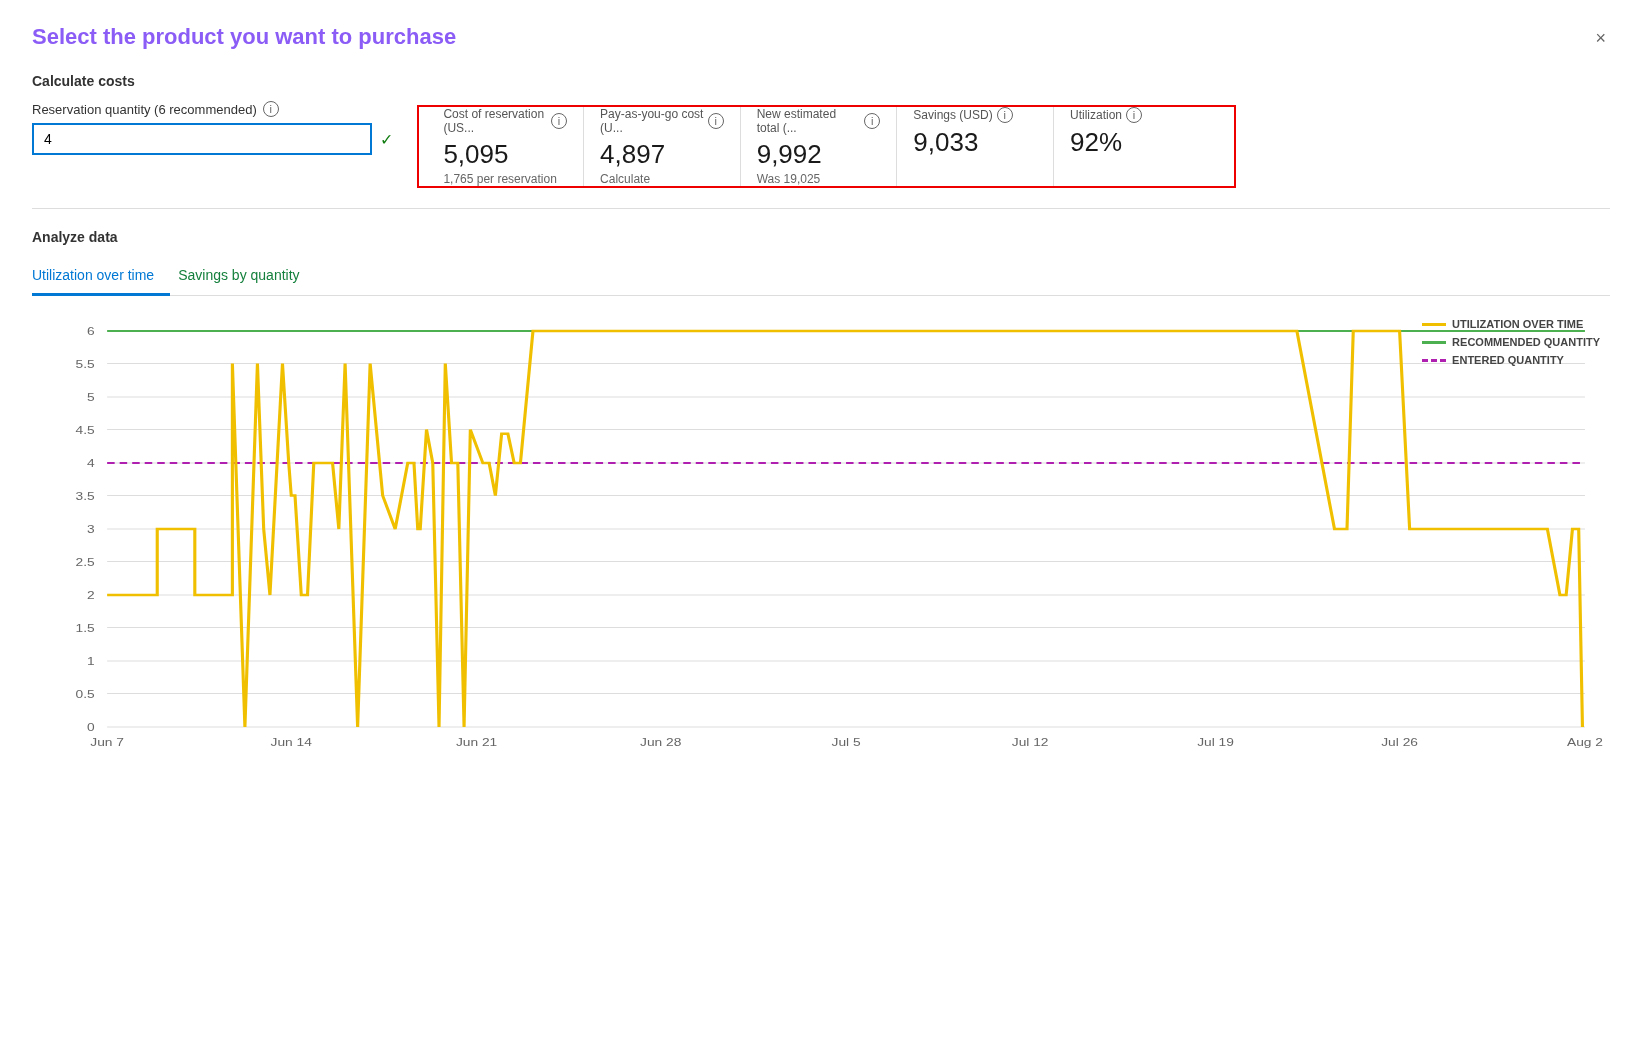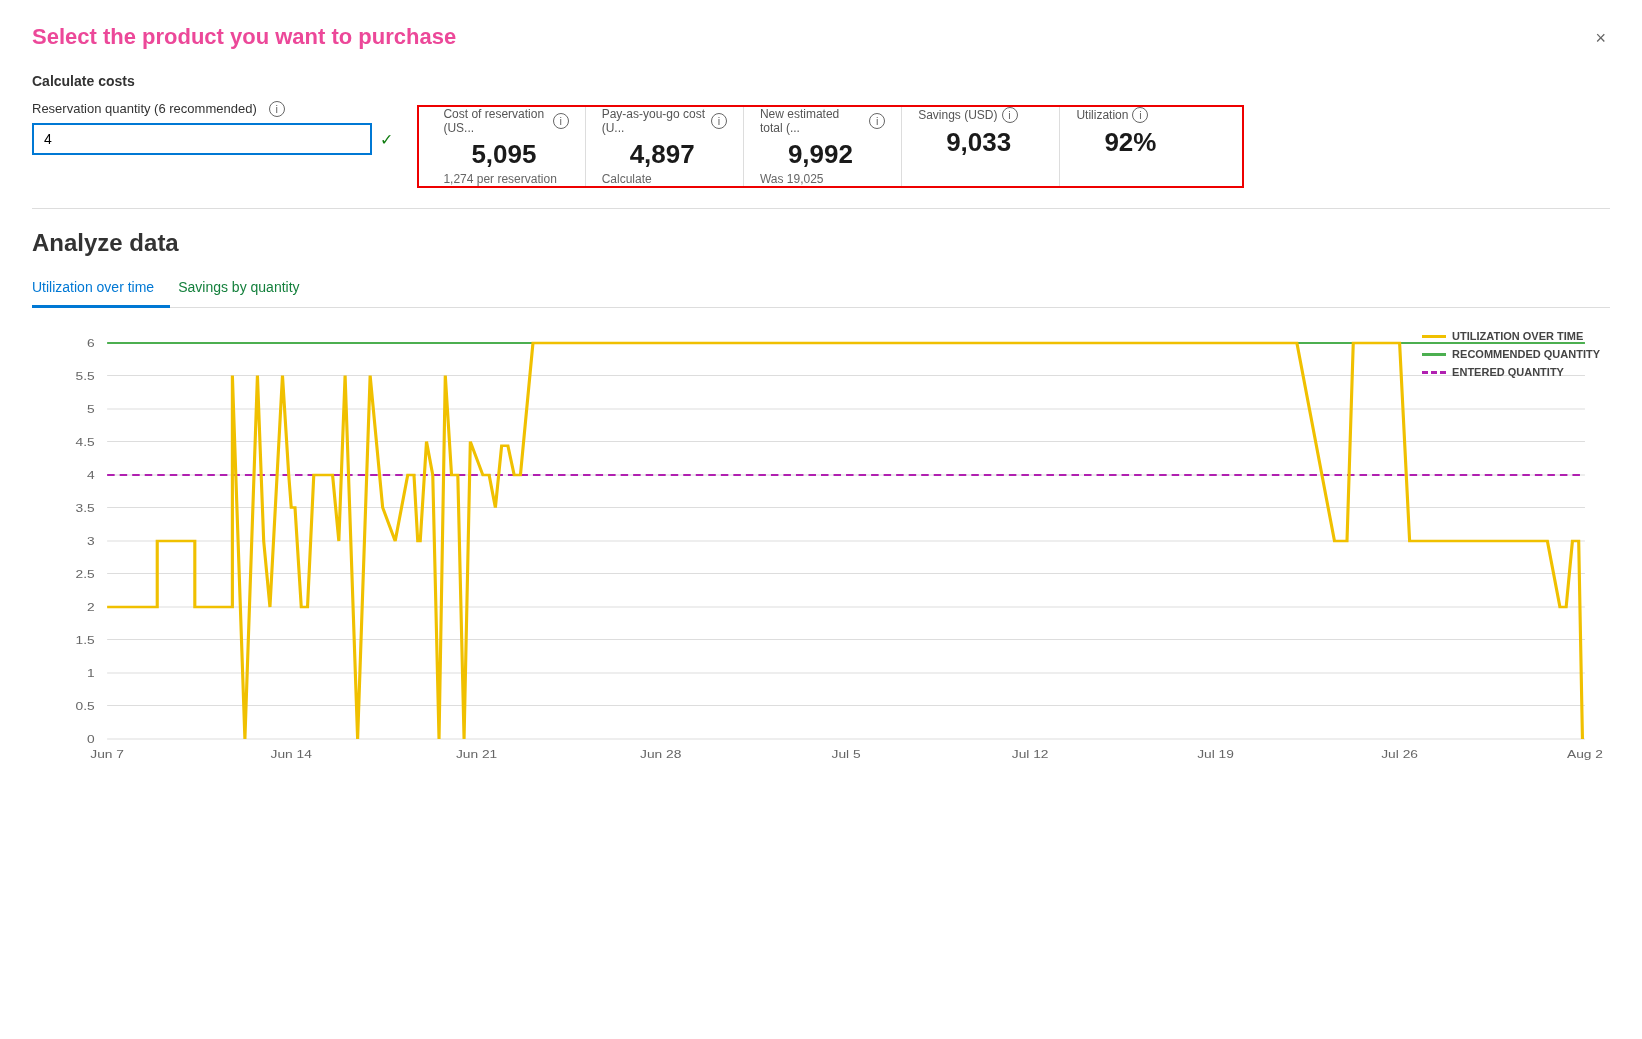--- a/index.html
+++ b/index.html
@@ -1,43 +1,43 @@
 <!DOCTYPE html>
 <html><head>
   <meta charset="utf-8">
   <style>
     * { box-sizing: border-box; margin: 0; padding: 0; }
     body { font-family: 'Segoe UI', Arial, sans-serif; background: #fff; color: #333; font-size: 14px; padding: 24px 32px; }
 
     .dialog-header { display: flex; justify-content: space-between; align-items: flex-start; margin-bottom: 20px; }
-    .dialog-title { font-size: 22px; font-weight: 600; color: #ec4899; }
+    .dialog-title { font-size: 22px; font-weight: 600; color: #8b5cf6; }
     .close-btn { font-size: 18px; cursor: pointer; color: #666; border: none; background: none; padding: 4px; }
 
     .section-label { font-size: 14px; font-weight: 600; margin-bottom: 12px; }
 
     .calculate-section { margin-bottom: 16px; }
-    .field-label { font-size: 13px; color: #333; margin-bottom: 6px; display: flex; gap: 12px; }
+    .field-label { font-size: 13px; color: #333; margin-bottom: 6px; display: flex; align-items: center; gap: 6px; }
     .info-icon { width: 16px; height: 16px; border-radius: 50%; border: 1px solid #666; display: inline-flex; align-items: center; justify-content: center; font-size: 11px; color: #666; cursor: pointer; flex-shrink: 0; }
 
     .input-row { display: flex; align-items: center; gap: 8px; }
     .qty-input { border: 2px solid #0078d4; padding: 6px 10px; width: 340px; font-size: 14px; outline: none; }
     .check-icon { color: #107c10; font-size: 16px; }
 
     .metrics-box { border: 2px solid #e00; padding: 0 24px; display: flex; gap: 0; margin-top: 4px; }
     .metric-item { flex: 1; padding: 0 16px; border-right: 1px solid #ddd; }
     .metric-item:first-child { padding-left: 0; }
     .metric-item:last-child { border-right: none; }
     .metric-label { font-size: 12px; color: #555; margin-bottom: 4px; display: flex; align-items: center; gap: 4px; }
-    .metric-value { font-size: 26px; font-weight: 700; color: #1a1a1a; margin-left: 28px; }
+    .metric-value { font-size: 26px; font-weight: 400; color: #1a1a1a; }
     .metric-sub { font-size: 12px; color: #666; margin-top: 2px; }
 
     .divider { border: none; border-top: 1px solid #ddd; margin: 20px 0; }
 
     .analyze-section { }
-    .analyze-title { font-size: 24px; font-weight: 600; margin-bottom: 14px; }
+    .analyze-title { font-size: 14px; font-weight: 600; margin-bottom: 14px; }
 
     .tabs { display: flex; gap: 0; border-bottom: 1px solid #ddd; margin-bottom: 12px; }
     .tab { padding: 8px 16px 10px 0; font-size: 14px; cursor: pointer; color: #15803d; border-bottom: 3px solid transparent; margin-bottom: -1px; }
     .tab.active { color: #0078d4; border-bottom: 3px solid #0078d4; font-weight: 500; }
     .tab:first-child { padding-left: 0; }
 
     .chart-desc { font-size: 13px; color: #444; margin-bottom: 16px; }
 
     .chart-area { position: relative; width: 100%; height: 440px; }
     .chart-svg { width: 100%; height: 100%; }
@@ -72,21 +72,21 @@
       </div>
 
       <div class="metrics-box">
 
       <div class="metric-item">
       <div class="metric-label">
         <span>Cost of reservation (US...</span>
         <span class="info-icon">i</span>
       </div>
       <div class="metric-value">5,095</div>
-      <div class="metric-sub">1,274 per reservation</div>
+      <div class="metric-sub">1,765 per reservation</div>
     </div>
           <div class="metric-item">
       <div class="metric-label">
         <span>Pay-as-you-go cost (U...</span>
         <span class="info-icon">i</span>
       </div>
       <div class="metric-value">4,897</div>
       <div class="metric-sub">Calculate</div>
     </div>
           <div class="metric-item">

